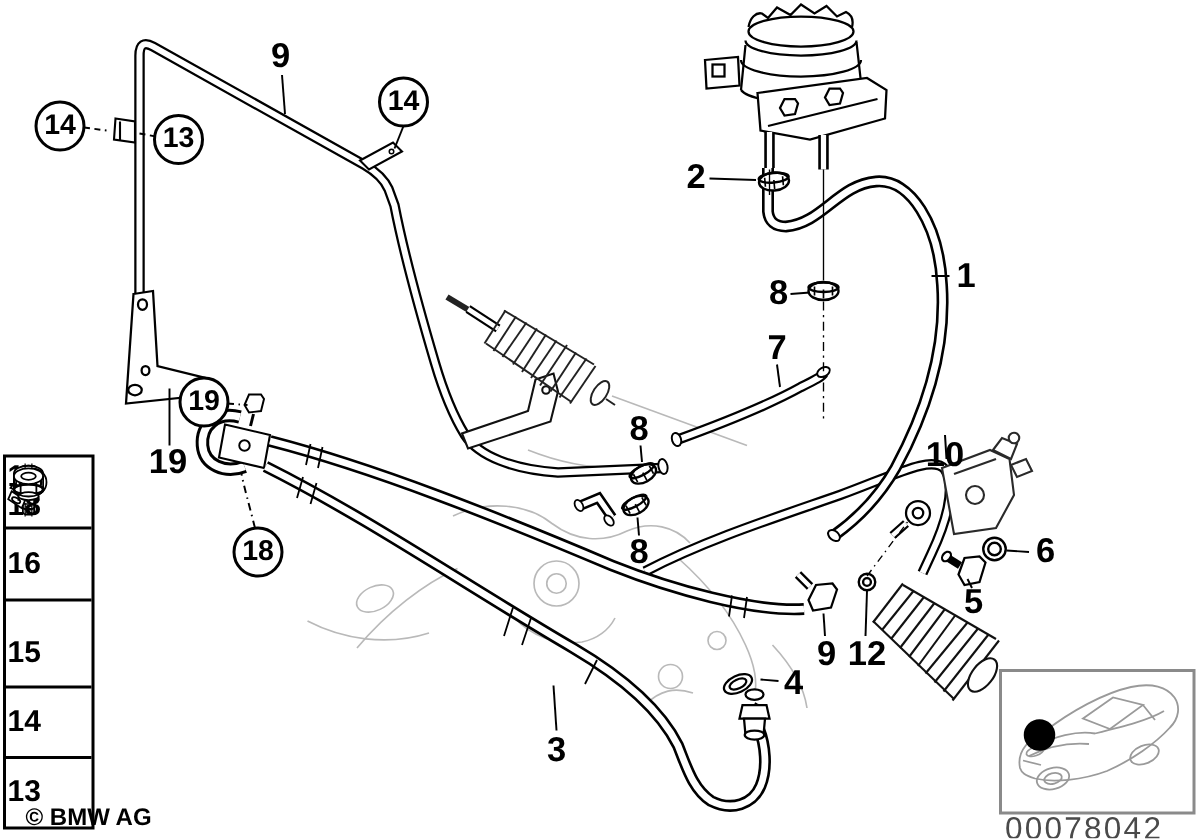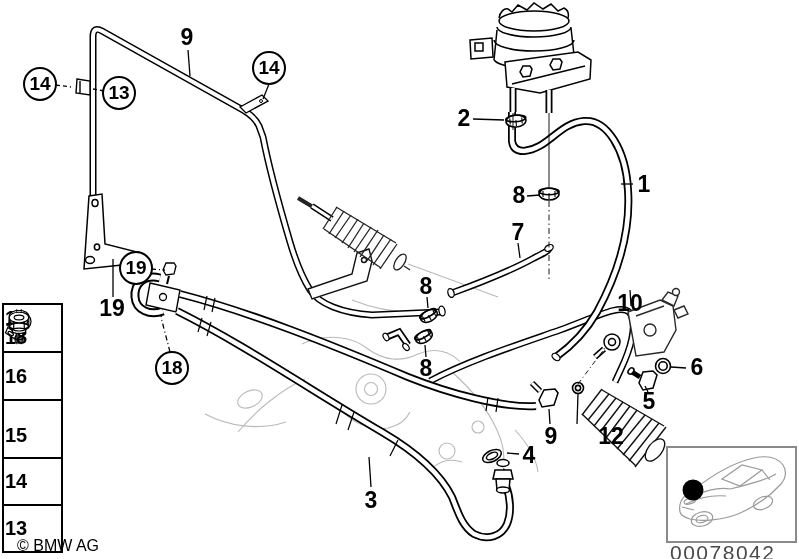--- a/index.html
+++ b/index.html
@@ -9,21 +9,21 @@
   .callout{position:absolute;transform:translate(-50%,-50%);font-weight:bold;
            font-size:23px;color:#000;white-space:nowrap;z-index:5;background:transparent;}
   .callout.circled{width:30px;height:30px;border:2px solid #000;border-radius:50%;
            background:#fff;font-size:19px;display:flex;align-items:center;justify-content:center;}
   .legend{position:absolute;left:2px;top:303px;width:57px;border:2px solid #000;background:#fff;z-index:4;}
   .legend-cell{display:flex;align-items:center;border-bottom:2px solid #000;padding:0 1px;}
   .legend-cell:last-child{border-bottom:none;}
   .legend-nums{width:25px;display:flex;flex-direction:column;justify-content:center;
            font-weight:bold;font-size:20px;line-height:0.95;color:#000;}
   .legend-icon{flex:1;display:flex;justify-content:center;}
-  .copyright{position:absolute;left:17px;top:537px;font-weight:normal;font-size:16px;color:#000;z-index:4;}
+  .copyright{position:absolute;left:17px;top:537px;font-weight:bold;font-size:16px;color:#000;z-index:4;}
   .frame-box{position:absolute;left:666px;top:446px;width:127px;height:93px;
            border:2px solid #8a8a8a;background:#fff;z-index:3;}
   .plate{position:absolute;left:670px;top:541px;font-size:21px;letter-spacing:1.5px;color:#4a4a4a;z-index:4;}
 </style>
 </head>
 <body>
 
 <div class="stage">
 
 <svg width="799" height="559" viewBox="0 0 799 559">
@@ -275,21 +275,21 @@
 <div class="callout" style="left:518px;top:232px;">7</div>
 <div class="callout" style="left:630px;top:278px;margin-top:25px;">10</div>
 <div class="callout circled" style="left:136px;top:268px;">19</div>
 <div class="callout" style="left:112px;top:308px;">19</div>
 <div class="callout" style="left:426px;top:286px;">8</div>
 <div class="callout" style="left:426px;top:368px;">8</div>
 <div class="callout circled" style="left:172px;top:368px;">18</div>
 <div class="callout" style="left:697px;top:367px;">6</div>
 <div class="callout" style="left:649px;top:401px;">5</div>
 <div class="callout" style="left:551px;top:436px;">9</div>
-<div class="callout" style="left:611px;top:436px;text-align:right;">12</div>
+<div class="callout" style="left:578px;top:436px;text-align:right;">12</div>
 <div class="callout" style="left:529px;top:455px;">4</div>
 <div class="callout" style="left:371px;top:500px;">3</div>
 
 <div class="legend">
   <div class="legend-cell" style="height:46px;">
     <div class="legend-nums">
       <span>19</span>
       <span>18</span>
     </div>
     <div class="legend-icon">

